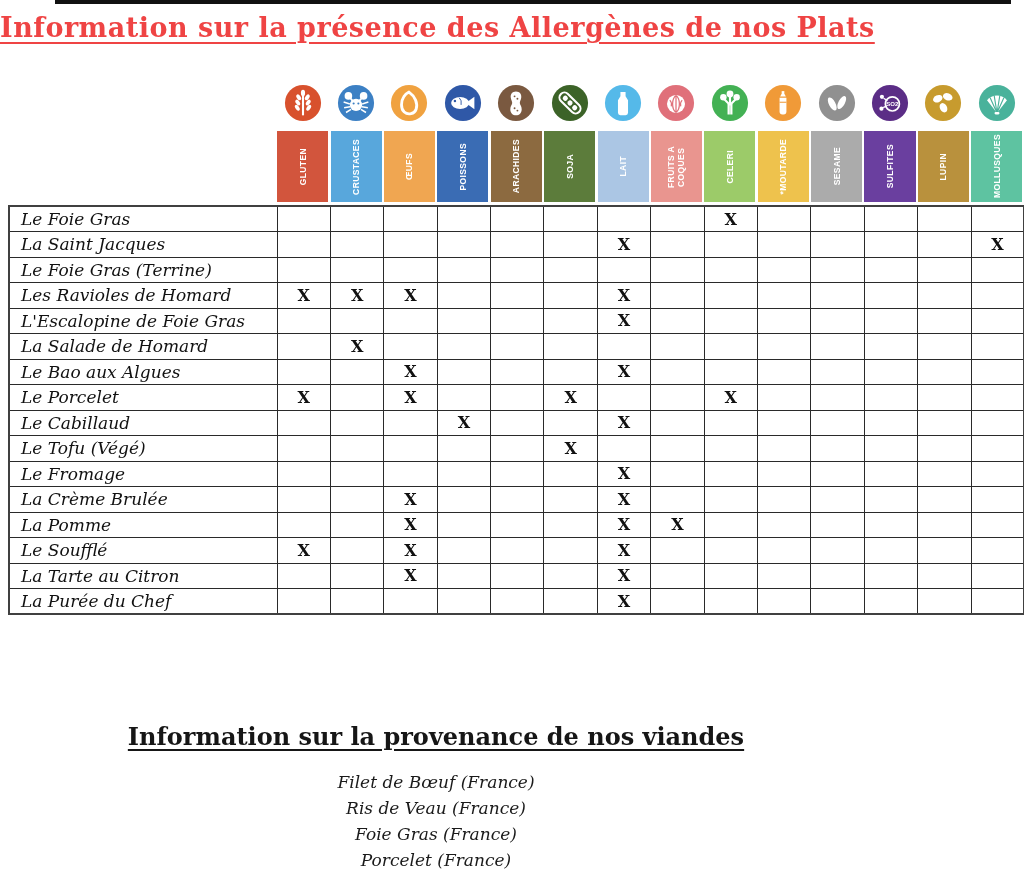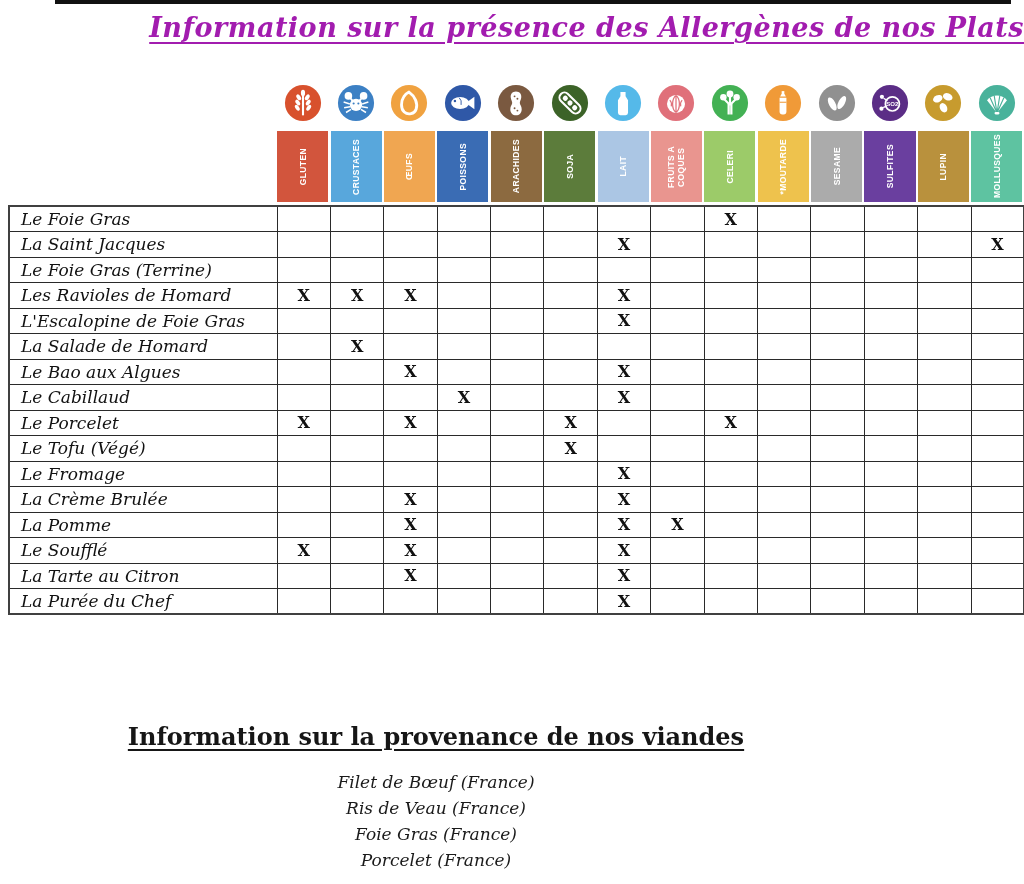--- a/index.html
+++ b/index.html
@@ -9,24 +9,24 @@
     position: relative;
     font-family: "Liberation Sans", sans-serif;
     overflow: hidden;
   }
   .top-rule {
     position: absolute; left: 55px; top: 0; width: 956px; height: 4px;
     background: #111;
   }
   .main-title {
     position: absolute; top: 12px; left: 0; width: 100%;
-    text-align: right;
+    text-align: left;
     font-family: "DejaVu Serif", serif;
-    font-style: italic; font-weight: 700;
-    font-size: 27px; color: #a21caf;
+    font-weight: 700;
+    font-size: 27px; color: #ef4444;
     text-decoration: underline;
     text-underline-offset: 5px;
     text-decoration-thickness: 2px;
     letter-spacing: 0.5px;
   }
   #allergen-grid { position: absolute; left: 8px; top: 84px; }
   .icon-row, .band-row {
     display: grid;
     grid-template-columns: 268px repeat(14, 53.4px);
   }
@@ -437,47 +437,47 @@
           <td class="mark-cell">X</td>
           <td class="mark-cell"></td>
           <td class="mark-cell"></td>
           <td class="mark-cell"></td>
           <td class="mark-cell"></td>
           <td class="mark-cell"></td>
           <td class="mark-cell"></td>
           <td class="mark-cell"></td>
         </tr>
         <tr>
+          <td class="dish-cell">Le Porcelet</td>
+          <td class="mark-cell">X</td>
+          <td class="mark-cell"></td>
+          <td class="mark-cell">X</td>
+          <td class="mark-cell"></td>
+          <td class="mark-cell"></td>
+          <td class="mark-cell">X</td>
+          <td class="mark-cell"></td>
+          <td class="mark-cell"></td>
+          <td class="mark-cell">X</td>
+          <td class="mark-cell"></td>
+          <td class="mark-cell"></td>
+          <td class="mark-cell"></td>
+          <td class="mark-cell"></td>
+          <td class="mark-cell"></td>
+        </tr>
+        <tr>
           <td class="dish-cell">Le Cabillaud</td>
           <td class="mark-cell"></td>
           <td class="mark-cell"></td>
           <td class="mark-cell"></td>
           <td class="mark-cell">X</td>
           <td class="mark-cell"></td>
           <td class="mark-cell"></td>
           <td class="mark-cell">X</td>
           <td class="mark-cell"></td>
           <td class="mark-cell"></td>
-          <td class="mark-cell"></td>
-          <td class="mark-cell"></td>
-          <td class="mark-cell"></td>
-          <td class="mark-cell"></td>
-          <td class="mark-cell"></td>
-        </tr>
-        <tr>
-          <td class="dish-cell">Le Porcelet</td>
-          <td class="mark-cell">X</td>
-          <td class="mark-cell"></td>
-          <td class="mark-cell">X</td>
-          <td class="mark-cell"></td>
-          <td class="mark-cell"></td>
-          <td class="mark-cell">X</td>
-          <td class="mark-cell"></td>
-          <td class="mark-cell"></td>
-          <td class="mark-cell">X</td>
           <td class="mark-cell"></td>
           <td class="mark-cell"></td>
           <td class="mark-cell"></td>
           <td class="mark-cell"></td>
           <td class="mark-cell"></td>
         </tr>
         <tr>
           <td class="dish-cell">Le Tofu (Végé)</td>
           <td class="mark-cell"></td>
           <td class="mark-cell"></td>

